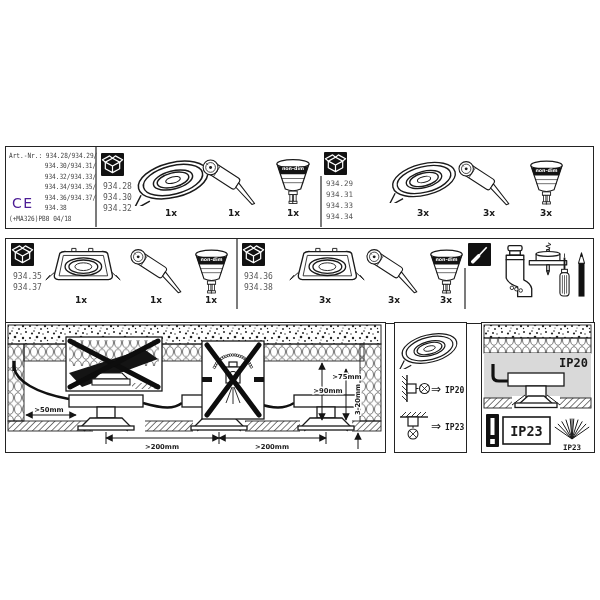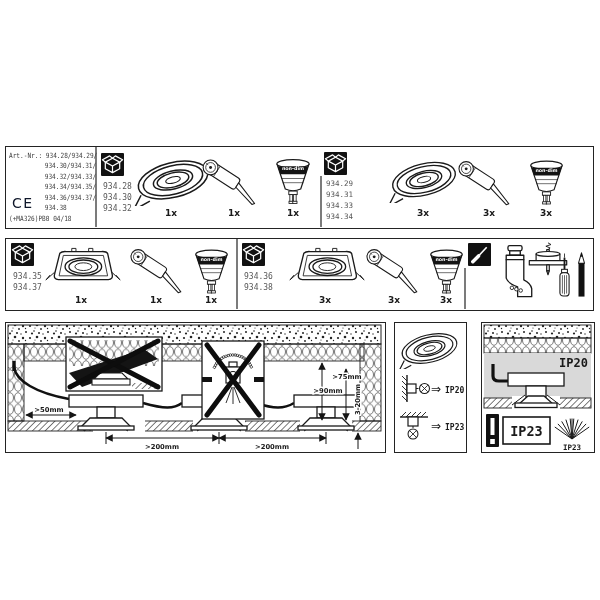--- a/index.html
+++ b/index.html
@@ -14,21 +14,21 @@
   .t-ip{font:bold 8px "DejaVu Sans Mono",monospace}
   .t-ipm{font:bold 12px "DejaVu Sans Mono",monospace}
   .t-iplg{font:bold 13.5px "DejaVu Sans Mono",monospace}
   .t-ipsm{font:bold 7.5px "DejaVu Sans Mono",monospace}
   .t-band{font:bold 4.8px "DejaVu Sans",sans-serif;fill:#fff}
   .t-arr{font:12px "DejaVu Sans",sans-serif}
   .halo{stroke:#fff;stroke-width:3px;paint-order:stroke}
   .artblock{position:absolute;left:3px;top:4px;width:104px;transform:scaleX(0.85);transform-origin:0 0;
             font:7.2px/1.45 "DejaVu Sans Mono",monospace;color:#3e3e3e;white-space:nowrap}
   .artblock .cont{padding-left:42px}
-  .ce{position:absolute;left:6px;top:48px;font:14px "DejaVu Sans",sans-serif;letter-spacing:1.5px;color:#0f172a}
+  .ce{position:absolute;left:6px;top:48px;font:14px "DejaVu Sans",sans-serif;letter-spacing:1.5px;color:#4c1d95}
   .code{position:absolute;left:3px;top:67px;font:7.2px "DejaVu Sans Mono",monospace;color:#3e3e3e;
         transform:scaleX(0.85);transform-origin:0 0;white-space:nowrap}
 </style>
 </head>
 <body>
 
 <div class="sheet">
 
   <svg width="0" height="0">
     <defs>
@@ -220,21 +220,21 @@
       <div class="cont">934.30/934.31/</div>
       <div class="cont">934.32/934.33/</div>
       <div class="cont">934.34/934.35/</div>
       <div class="cont">934.36/934.37/</div>
       <div class="cont">934.38</div>
     </div>
     <div class="ce">CE</div>
     <div class="code">(+MA326)PB0 04/18</div>
   </div>
 
-  <div class="panel" style="left:5px;top:238px;width:589px;height:73px">
+  <div class="panel" style="left:5px;top:238px;width:589px;height:86px">
     <svg width="585" height="70" viewBox="0 0 585 70">
       <use href="#sym-box" x="5" y="4" width="23" height="23"></use>
       <text class="t-gray" x="7" y="40">934.35</text>
       <text class="t-gray" x="7" y="51">934.37</text>
       <use href="#sym-square-spot" x="38" y="8" width="78" height="45"></use>
       <text class="t-qty" x="75" y="64" text-anchor="middle">1x</text>
       <use href="#sym-connector" x="120" y="3" width="62" height="54"></use>
       <text class="t-qty" x="150" y="64" text-anchor="middle">1x</text>
       <use href="#sym-lamp" x="185" y="8" width="41" height="50"></use>
       <text class="t-band" x="205.5" y="21.5" text-anchor="middle">non-dim</text>

